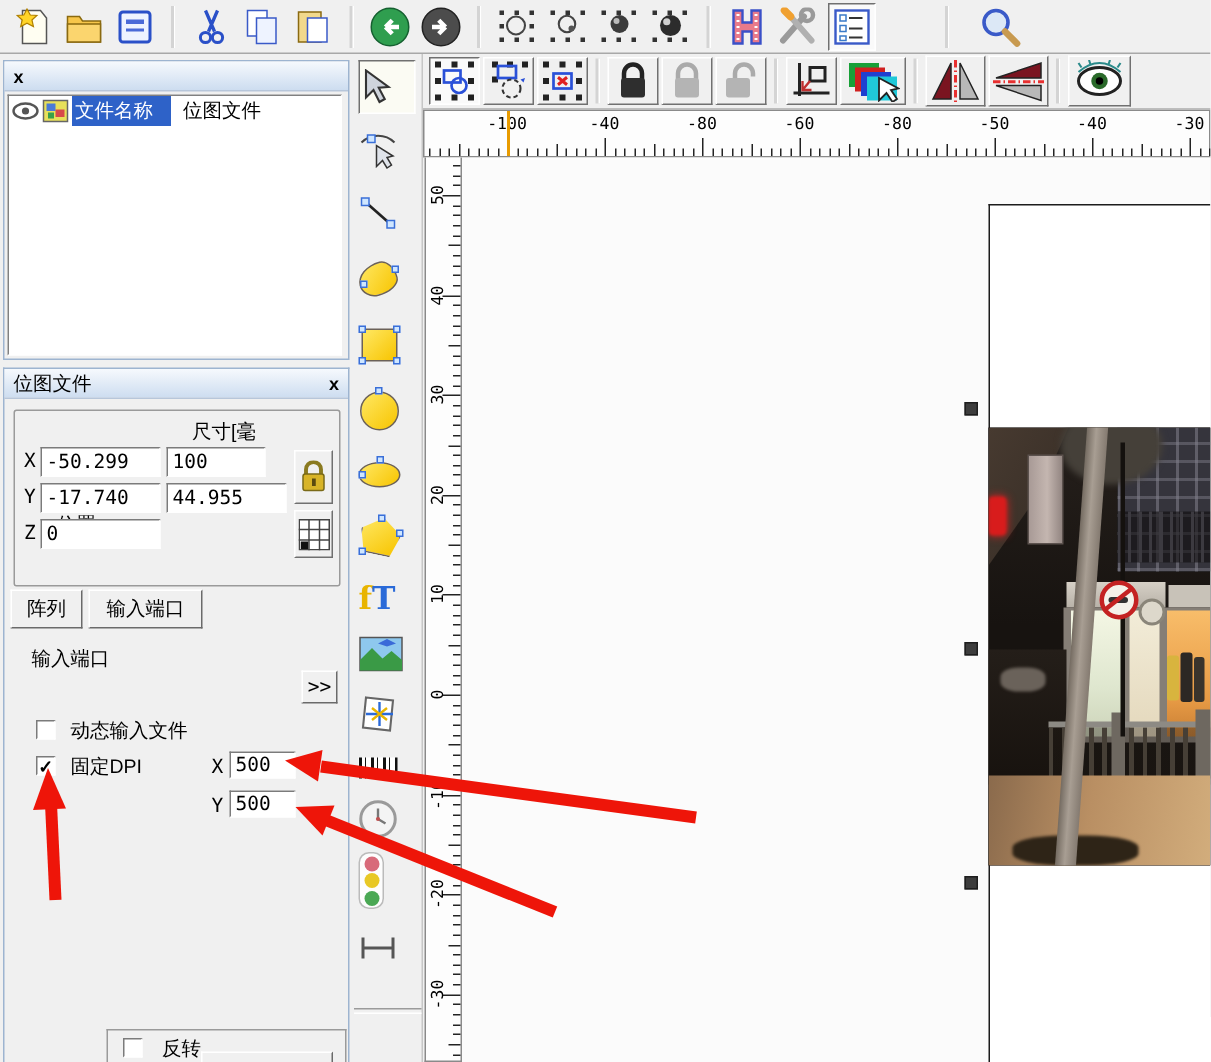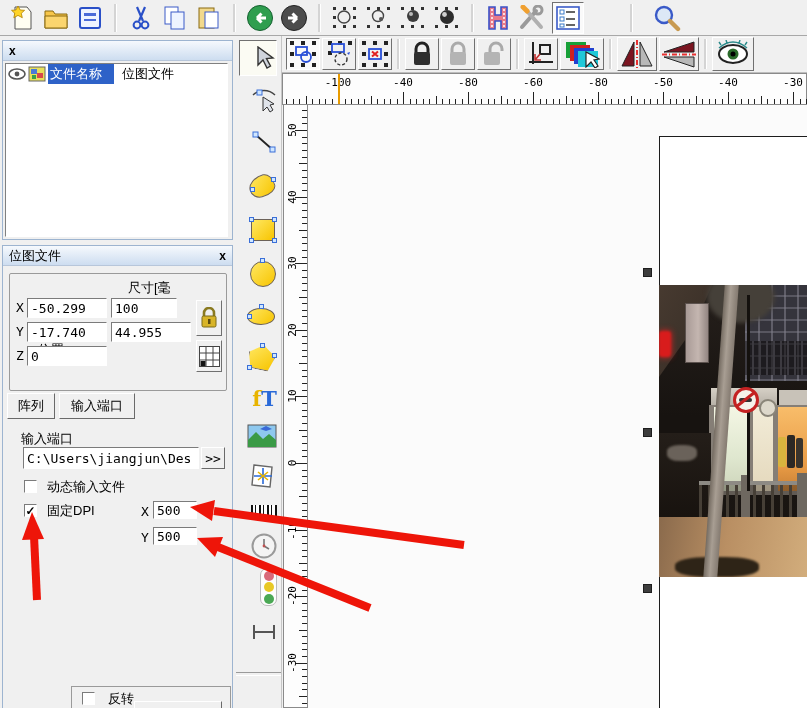--- a/index.html
+++ b/index.html
@@ -43,21 +43,21 @@
           border-top:none;box-sizing:border-box;}
   .htick{position:absolute;bottom:0;width:1px;background:#222;}
   .hlab{position:absolute;top:2px;font-size:11px;font-family:"DejaVu Sans Mono",monospace;transform:translateX(-50%);}
   .vtick{position:absolute;right:0;height:1px;background:#222;}
   .vlab{position:absolute;font-size:11px;font-family:"DejaVu Sans Mono",monospace;
         transform:translate(-50%,-50%) rotate(-90deg);left:8px;}
   
   #canvas{left:308px;top:105px;width:499px;height:603px;background:#fbfbfb;overflow:hidden;}
   
   #toolcol{left:236px;top:36px;width:46px;height:672px;background:#f0f0f0;border-right:1px solid #c6c6c6;box-sizing:border-box;}
-  .vtool{position:absolute;left:3px;width:38px;height:36px;display:flex;align-items:center;justify-content:flex-end;}
+  .vtool{position:absolute;left:3px;width:38px;height:36px;display:flex;align-items:center;justify-content:flex-start;}
   .vtool.pressed{border:1px solid;border-color:#707070 #fff #fff #707070;background:#fbfbf3;box-sizing:border-box;}
   .yel{background:linear-gradient(135deg,#ffe863,#f7c400);border:1.5px solid #6b6158;box-sizing:border-box;}
   .node{position:absolute;width:5px;height:5px;background:#cfe6ff;border:1px solid #3a6fd8;box-sizing:border-box;}
   
   #photo{left:659px;top:285px;width:148px;height:292px;overflow:hidden;background:#1a1512;}
   #photo .abs{position:absolute;}
   .handle{width:9px;height:9px;background:#3d3d3d;border:1px solid #1e1e1e;box-sizing:border-box;}
   svg{display:block;}
 </style>
 </head>
@@ -267,21 +267,20 @@
   </div>
 
   <div class="pushbtn abs" style="left:4px;top:147px;width:48px;">
     <span>阵列</span>
   </div>
   <div class="pushbtn abs" style="left:56px;top:147px;width:76px;">
     <span>输入端口</span>
   </div>
 
   <span class="abs" style="left:18px;top:184px;">输入端口</span>
-  <input class="fld abs" style="left: 20px; top: 201px; width: 176px; height: 22px;" value="C:\Users\jiangjun\Des">
   <div class="pushbtn abs" style="left:198px;top:201px;width:24px;height:22px;font-family:'DejaVu Sans Mono',monospace;">
     <span>&gt;&gt;</span>
   </div>
 
   <div class="chk abs" style="left:21px;top:234px;"></div>
   <span class="abs" style="left:44px;top:232px;">动态输入文件</span>
 
   <div class="chk abs" style="left:21px;top:258px;">
     <span>✓</span>
   </div>

